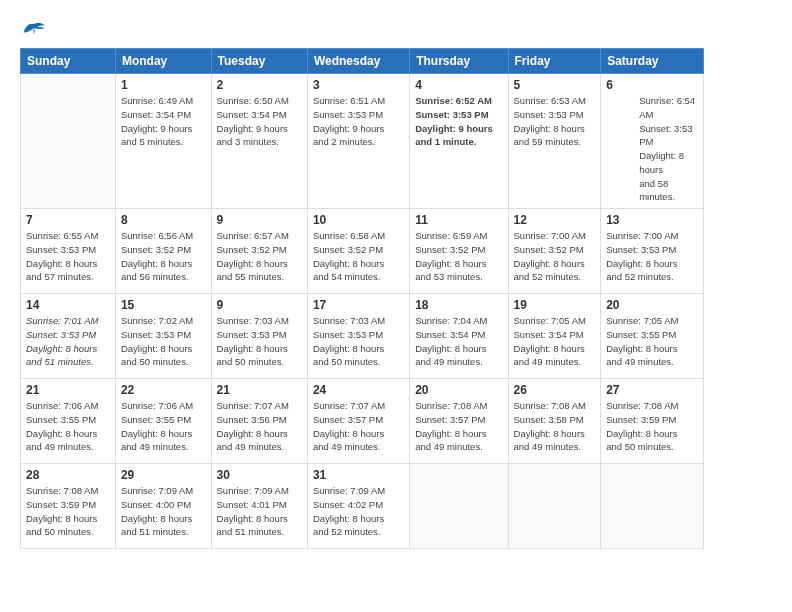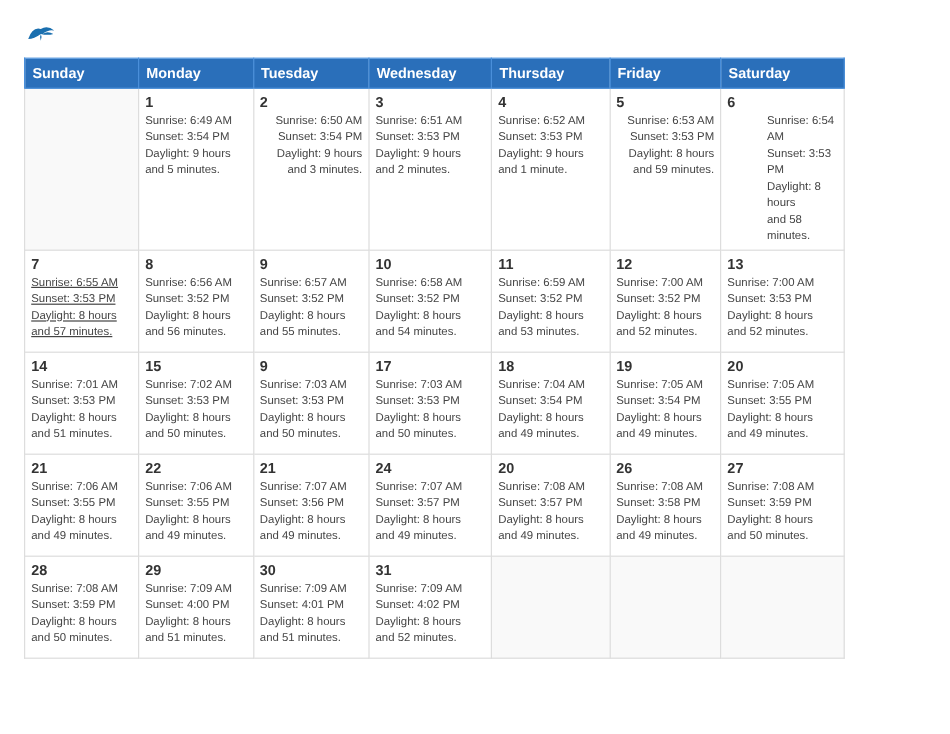--- a/index.html
+++ b/index.html
@@ -132,58 +132,58 @@
           <td class="empty"></td>
           <td>
             <div class="day-number">1</div>
             <div class="day-info" style="white-space: pre-line;">Sunrise: 6:49 AM
 Sunset: 3:54 PM
 Daylight: 9 hours
 and 5 minutes.</div>
           </td>
           <td>
             <div class="day-number">2</div>
-            <div class="day-info" style="white-space: pre-line; text-align: right;">Sunrise: 6:50 AM
+            <div class="day-info" style="white-space: pre-line;">Sunrise: 6:50 AM
 Sunset: 3:54 PM
 Daylight: 9 hours
 and 3 minutes.</div>
           </td>
           <td>
             <div class="day-number">3</div>
             <div class="day-info" style="white-space: pre-line;">Sunrise: 6:51 AM
 Sunset: 3:53 PM
 Daylight: 9 hours
 and 2 minutes.</div>
           </td>
           <td>
             <div class="day-number">4</div>
-            <div class="day-info" style="white-space: pre-line;">Sunrise: 6:52 AM
+            <div class="day-info" style="white-space: pre-line; font-weight: bold;">Sunrise: 6:52 AM
 Sunset: 3:53 PM
 Daylight: 9 hours
 and 1 minute.</div>
           </td>
           <td>
             <div class="day-number">5</div>
-            <div class="day-info" style="white-space: pre-line; text-align: right;">Sunrise: 6:53 AM
+            <div class="day-info" style="white-space: pre-line;">Sunrise: 6:53 AM
 Sunset: 3:53 PM
 Daylight: 8 hours
 and 59 minutes.</div>
           </td>
           <td>
             <div class="day-number">6</div>
             <div class="day-info" style="white-space: pre-line; margin-left: 33px;">Sunrise: 6:54 AM
 Sunset: 3:53 PM
 Daylight: 8 hours
 and 58 minutes.</div>
           </td>
         </tr>
         <tr class="week-row">
           <td>
             <div class="day-number">7</div>
-            <div class="day-info" style="white-space: pre-line; text-decoration: underline;">Sunrise: 6:55 AM
+            <div class="day-info" style="white-space: pre-line;">Sunrise: 6:55 AM
 Sunset: 3:53 PM
 Daylight: 8 hours
 and 57 minutes.</div>
           </td>
           <td>
             <div class="day-number">8</div>
             <div class="day-info" style="white-space: pre-line;">Sunrise: 6:56 AM
 Sunset: 3:52 PM
 Daylight: 8 hours
 and 56 minutes.</div>
@@ -220,21 +220,21 @@
             <div class="day-number">13</div>
             <div class="day-info" style="white-space: pre-line;">Sunrise: 7:00 AM
 Sunset: 3:53 PM
 Daylight: 8 hours
 and 52 minutes.</div>
           </td>
         </tr>
         <tr class="week-row">
           <td>
             <div class="day-number">14</div>
-            <div class="day-info" style="white-space: pre-line;">Sunrise: 7:01 AM
+            <div class="day-info" style="white-space: pre-line; font-style: italic;">Sunrise: 7:01 AM
 Sunset: 3:53 PM
 Daylight: 8 hours
 and 51 minutes.</div>
           </td>
           <td>
             <div class="day-number">15</div>
             <div class="day-info" style="white-space: pre-line;">Sunrise: 7:02 AM
 Sunset: 3:53 PM
 Daylight: 8 hours
 and 50 minutes.</div>

